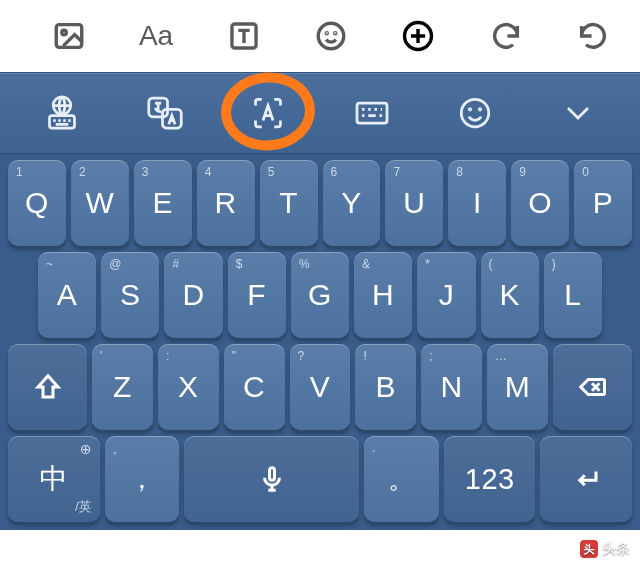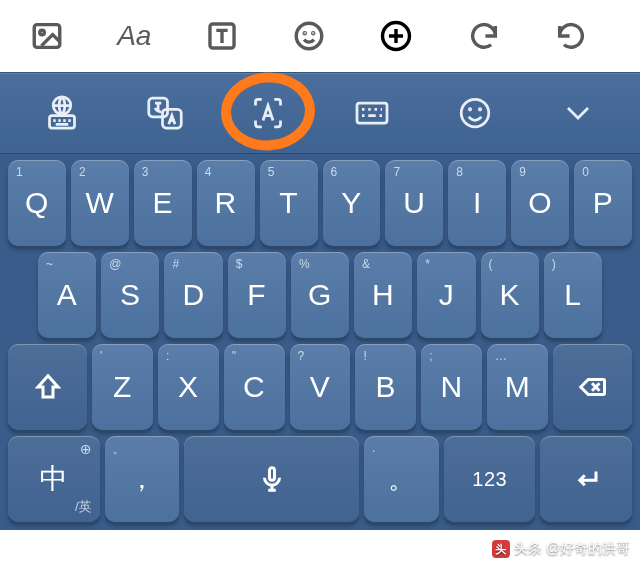--- a/index.html
+++ b/index.html
@@ -1,20 +1,20 @@
 <!DOCTYPE html>
 <html><head>
 <meta charset="utf-8">
 <style>
   * { box-sizing: border-box; margin: 0; padding: 0; }
   body { width: 640px; height: 564px; font-family: -apple-system, "Helvetica Neue", Arial, sans-serif; background:#fff; overflow:hidden; position:relative; }
   
   
   .editor-toolbar { height: 72px; background:#fff; display:flex; align-items:center; justify-content:space-around; padding:0 14px; }
-  .tb-icon { width:56px; height:48px; display:flex; align-items:center; justify-content:flex-start; color:#5a5a5a;font-style:italic; }
+  .tb-icon { width:56px; height:48px; display:flex; align-items:center; justify-content:flex-end; color:#5a5a5a; }
   .tb-icon svg { width:34px; height:34px; stroke:#5a5a5a; fill:none; stroke-width:2.4; }
   .tb-icon.acc svg { stroke:#000; }
   
   
   .ime-topbar { height:82px; background:linear-gradient(#4b6e9c,#3f6390); border-top:1px solid #345476; border-bottom:1px solid #2a486b; display:flex; align-items:center; justify-content:space-around; padding:0 10px; box-shadow: inset 0 1px 0 #5d82b0; }
   .ime-btn { width:80px; height:56px; display:flex; align-items:center; justify-content:center; color:#e8eef6; position:relative; }
   .ime-btn svg { width:40px; height:40px; stroke:#e8eef6; fill:none; stroke-width:2.2; }
   .circle-highlight { position:absolute; left:50%; top:50%; width:94px; height:78px; border:10px solid #ff7a1a; border-radius:50%; transform:translate(-50%,-52%) rotate(-4deg); pointer-events:none; }
   
   
@@ -270,27 +270,26 @@
       <svg viewBox="0 0 24 24">
           <rect x="10" y="3" width="4" height="10" rx="2"></rect>
           <path d="M6 11a6 6 0 0 0 12 0M12 17v4M9 21h6"></path>
         </svg>
     </div>
     <div class="key" style="flex:0.9">
         <span class="sup">.</span>
         <span class="main" style="font-size:26px">。</span>
       </div>
     <div class="key fn num">
-        <span class="main" style="font-size:20px">123</span>
+        <span class="main" style="font-size:29px">123</span>
       </div>
     <div class="key fn" style="flex:1.1">
       <svg viewBox="0 0 24 24">
           <path d="M20 6v7H7M11 9l-4 4 4 4"></path>
         </svg>
     </div>
   </div>
 </div>
 
 <div class="watermark">
   <span class="logo">头</span>
   <span>头条</span>
-  <span>@好奇的洪哥</span>
 </div>
 
 </body></html>

